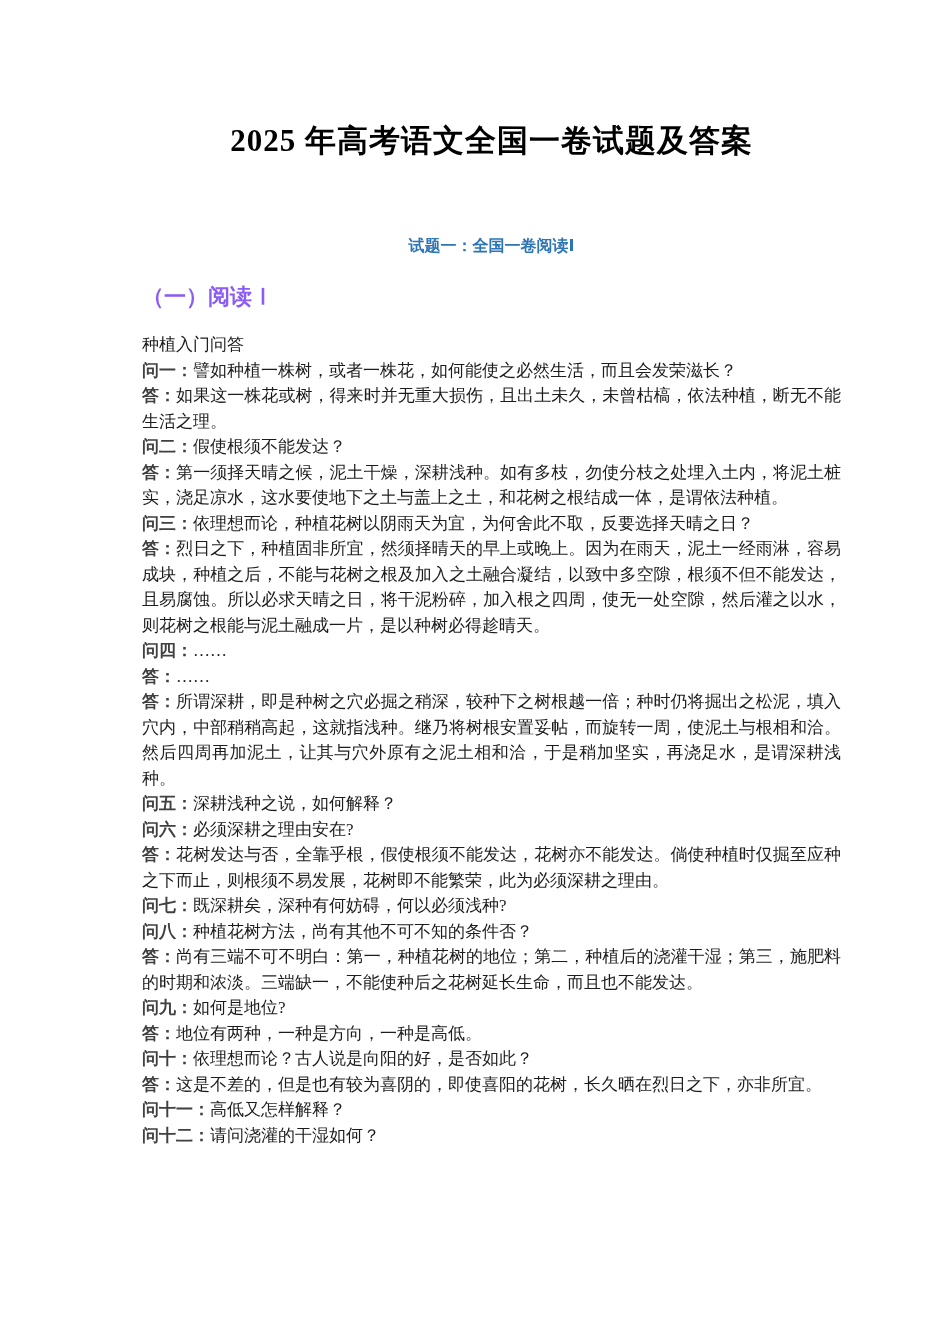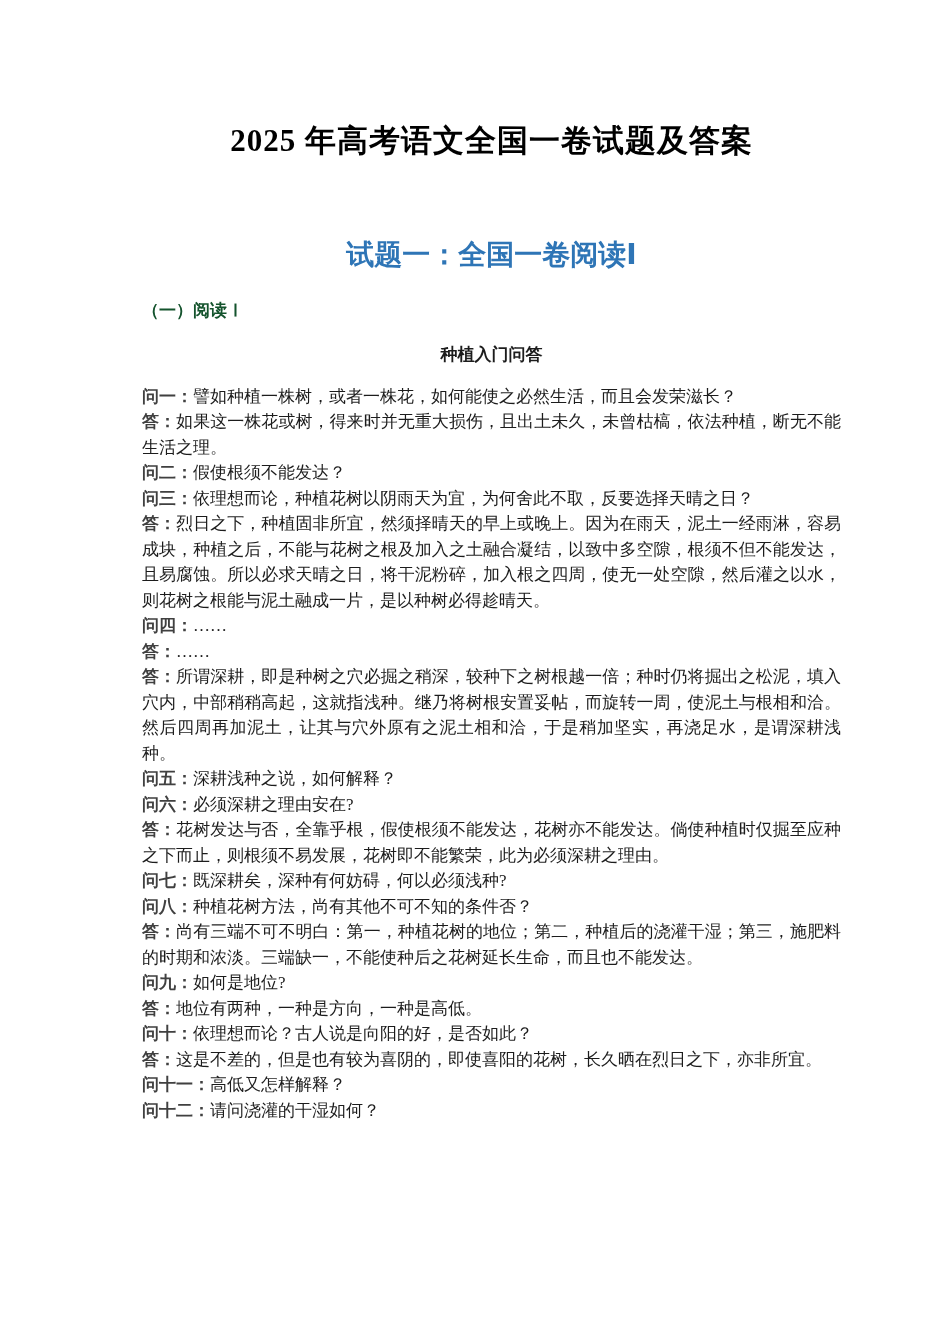--- a/index.html
+++ b/index.html
@@ -24,42 +24,42 @@
     margin: 0;
     font-size: 31px;
     font-weight: 700;
     text-align: center;
     letter-spacing: 1px;
     color: #000000;
     font-family: "Liberation Serif", "DejaVu Serif", serif;
   }
   .section-heading {
     margin: 74px 0 0 0;
-    font-size: 28px;
+    font-size: 16px;
     font-weight: 700;
     text-align: center;
     color: #2E75B6;
     font-family: "Liberation Sans", "DejaVu Sans", sans-serif;
   }
   .subsection-heading {
     margin: 25px 0 0 0;
-    font-size: 17px;
+    font-size: 22px;
     font-weight: 700;
-    color: #14532d;
+    color: #8b5cf6;
     font-family: Liberation Sans, sans-serif;
   }
   .content {
     margin-top: 20px;
     font-size: 17px;
     line-height: 25.5px;
   }
   .passage-title {
-    margin: 16px;
-    text-align: center;
-    font-weight: 700;
+    margin: 0;
+    text-align: left;
+    font-weight: 400;
   }
   .qa-para {
     margin: 0;
     text-align: justify;
     text-justify: inter-ideograph;
   }
   .qa-para b {
     font-weight: 700;
     color: #404040;
   }
@@ -73,20 +73,21 @@
   <h2 class="section-heading">试题一：全国一卷阅读Ⅰ</h2>
 
   <h3 class="subsection-heading">（一）阅读Ⅰ</h3>
 
   <div class="content">
     <p class="passage-title">种植入门问答</p>
     <div id="qa-list">
         <p class="qa-para"><b>问一：</b><span>譬如种植一株树，或者一株花，如何能使之必然生活，而且会发荣滋长？</span></p>
         <p class="qa-para"><b>答：</b><span>如果这一株花或树，得来时并无重大损伤，且出土未久，未曾枯槁，依法种植，断无不能生活之理。</span></p>
         <p class="qa-para"><b>问二：</b><span>假使根须不能发达？</span></p>
+        <p class="qa-para"><b>答：</b><span>第一须择天晴之候，泥土干燥，深耕浅种。如有多枝，勿使分枝之处埋入土内，将泥土桩实，浇足凉水，这水要使地下之土与盖上之土，和花树之根结成一体，是谓依法种植。</span></p>
         <p class="qa-para"><b>问三：</b><span>依理想而论，种植花树以阴雨天为宜，为何舍此不取，反要选择天晴之日？</span></p>
         <p class="qa-para"><b>答：</b><span>烈日之下，种植固非所宜，然须择晴天的早上或晚上。因为在雨天，泥土一经雨淋，容易成块，种植之后，不能与花树之根及加入之土融合凝结，以致中多空隙，根须不但不能发达，且易腐蚀。所以必求天晴之日，将干泥粉碎，加入根之四周，使无一处空隙，然后灌之以水，则花树之根能与泥土融成一片，是以种树必得趁晴天。</span></p>
         <p class="qa-para"><b>问四：</b><span>……</span></p>
         <p class="qa-para"><b>答：</b><span>……</span></p>
         <p class="qa-para"><b>答：</b><span>所谓深耕，即是种树之穴必掘之稍深，较种下之树根越一倍；种时仍将掘出之松泥，填入穴内，中部稍稍高起，这就指浅种。继乃将树根安置妥帖，而旋转一周，使泥土与根相和洽。然后四周再加泥土，让其与穴外原有之泥土相和洽，于是稍加坚实，再浇足水，是谓深耕浅种。</span></p>
         <p class="qa-para"><b>问五：</b><span>深耕浅种之说，如何解释？</span></p>
         <p class="qa-para"><b>问六：</b><span>必须深耕之理由安在?</span></p>
         <p class="qa-para"><b>答：</b><span>花树发达与否，全靠乎根，假使根须不能发达，花树亦不能发达。倘使种植时仅掘至应种之下而止，则根须不易发展，花树即不能繁荣，此为必须深耕之理由。</span></p>
         <p class="qa-para"><b>问七：</b><span>既深耕矣，深种有何妨碍，何以必须浅种?</span></p>
         <p class="qa-para"><b>问八：</b><span>种植花树方法，尚有其他不可不知的条件否？</span></p>

